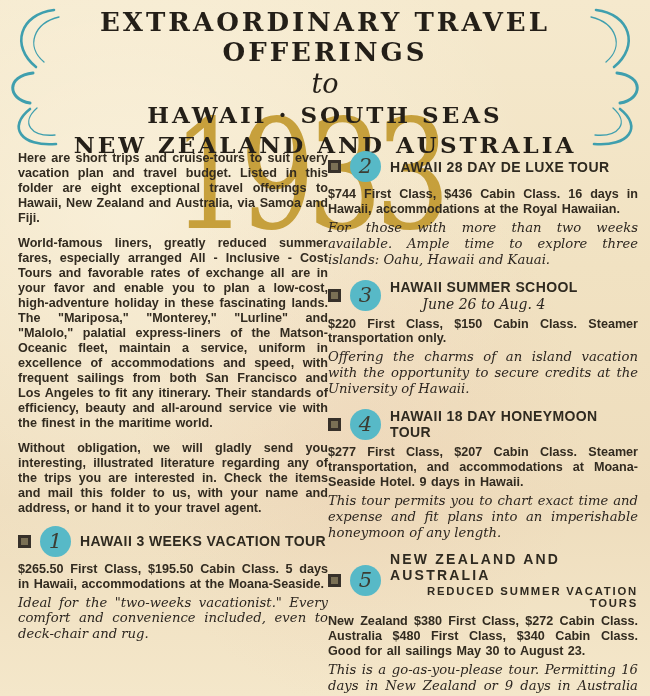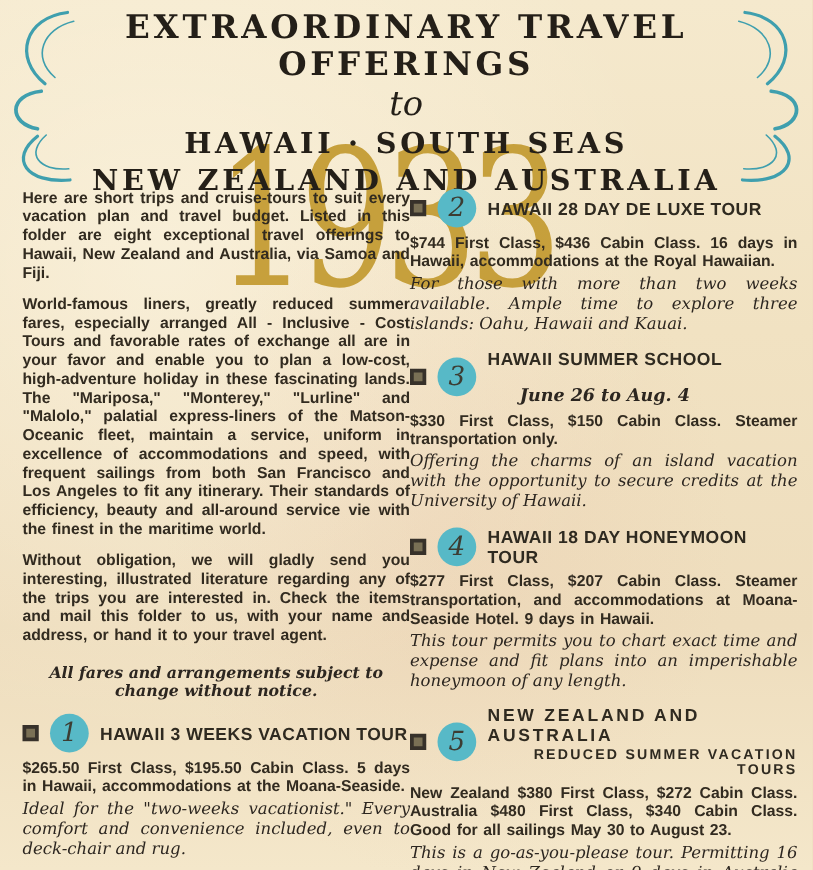--- a/index.html
+++ b/index.html
@@ -62,22 +62,22 @@
   .badge span{
     font-family:"DejaVu Serif",serif;font-style:italic;font-size:21px;
     color:#3c3d33;line-height:1;
   }
   .tour-title{
     font-size:14px;font-weight:bold;letter-spacing:.4px;margin:0;color:#2f2a20;
   }
   .tour-title.wide{letter-spacing:2.2px;}
   .tour-sub{font-size:11.3px;font-weight:bold;letter-spacing:1.8px;margin-top:2px;color:#2f2a20;text-align:right;}
   .tour-date{
-    font-family:"DejaVu Serif",serif;font-style:italic;font-weight:bold;
-    font-size:14px;text-align:center;margin-top:14px;color:#2c2620;
+    font-family:"DejaVu Serif",serif;font-style:italic;font-weight:normal;
+    font-size:14px;text-align:center;margin-top:1px;color:#2c2620;
   }
   .tour-transport{
     font-family:"DejaVu Serif",serif;font-style:italic;font-weight:bold;
     font-size:12.4px;text-align:center;margin-top:1px;color:#2c2620;
   }
   .tour .body-p{margin-bottom:2px;}
 </style>
 </head>
 <body>
 
@@ -110,21 +110,20 @@
     <div class="mast3">HAWAII  ·  SOUTH SEAS</div>
     <div class="mast4">NEW ZEALAND AND AUSTRALIA</div>
   </div>
 
   <div class="cols">
 
     <div class="col">
       <p class="body-p">Here are short trips and cruise-tours to suit every vacation plan and travel budget.  Listed in this folder are eight exceptional travel offerings to Hawaii, New Zealand and Australia, via Samoa and Fiji.</p>
       <p class="body-p">World-famous liners, greatly reduced summer fares, especially arranged All - Inclusive - Cost Tours and favorable rates of exchange all are in your favor and enable you to plan a low-cost, high-adventure holiday in these fascinating lands. The "Mariposa," "Monterey," "Lurline" and "Malolo," palatial express-liners of the Matson-Oceanic fleet, maintain a service, uniform in excellence of accommodations and speed, with frequent sailings from both San Francisco and Los Angeles to fit any itinerary. Their standards of efficiency, beauty and all-around service vie with the finest in the maritime world.</p>
       <p class="body-p">Without obligation, we will gladly send you interesting, illustrated literature regarding any of the trips you are interested in. Check the items and mail this folder to us, with your name and address, or hand it to your travel agent.</p>
-      <p class="note-center">All fares and arrangements subject to change without notice.</p>
 
       <section class="tour">
         <div class="tour-head">
           <span class="chk"></span>
           <span class="badge">
               <span>1</span>
             </span>
           <h3 class="tour-title">HAWAII 3 WEEKS VACATION TOUR</h3>
         </div>
         <p class="body-p">$265.50 First Class, $195.50 Cabin Class.  5 days in Hawaii, accommodations at the Moana-Seaside.</p>
@@ -150,21 +149,21 @@
         <div class="tour-head">
           <span class="chk"></span>
           <span class="badge">
               <span>3</span>
             </span>
           <div>
             <h3 class="tour-title">HAWAII SUMMER SCHOOL</h3>
             <div class="tour-date">June 26 to Aug. 4</div>
           </div>
         </div>
-        <p class="body-p">$330 First Class, $150 Cabin Class.  Steamer transportation only.</p>
+        <p class="body-p">$220 First Class, $150 Cabin Class.  Steamer transportation only.</p>
         <p class="serif-it">Offering the charms of an island vacation with the opportunity to secure credits at the University of Hawaii.</p>
       </section>
 
       <section class="tour">
         <div class="tour-head">
           <span class="chk"></span>
           <span class="badge">
               <span>4</span>
             </span>
           <h3 class="tour-title">HAWAII 18 DAY HONEYMOON TOUR</h3>

